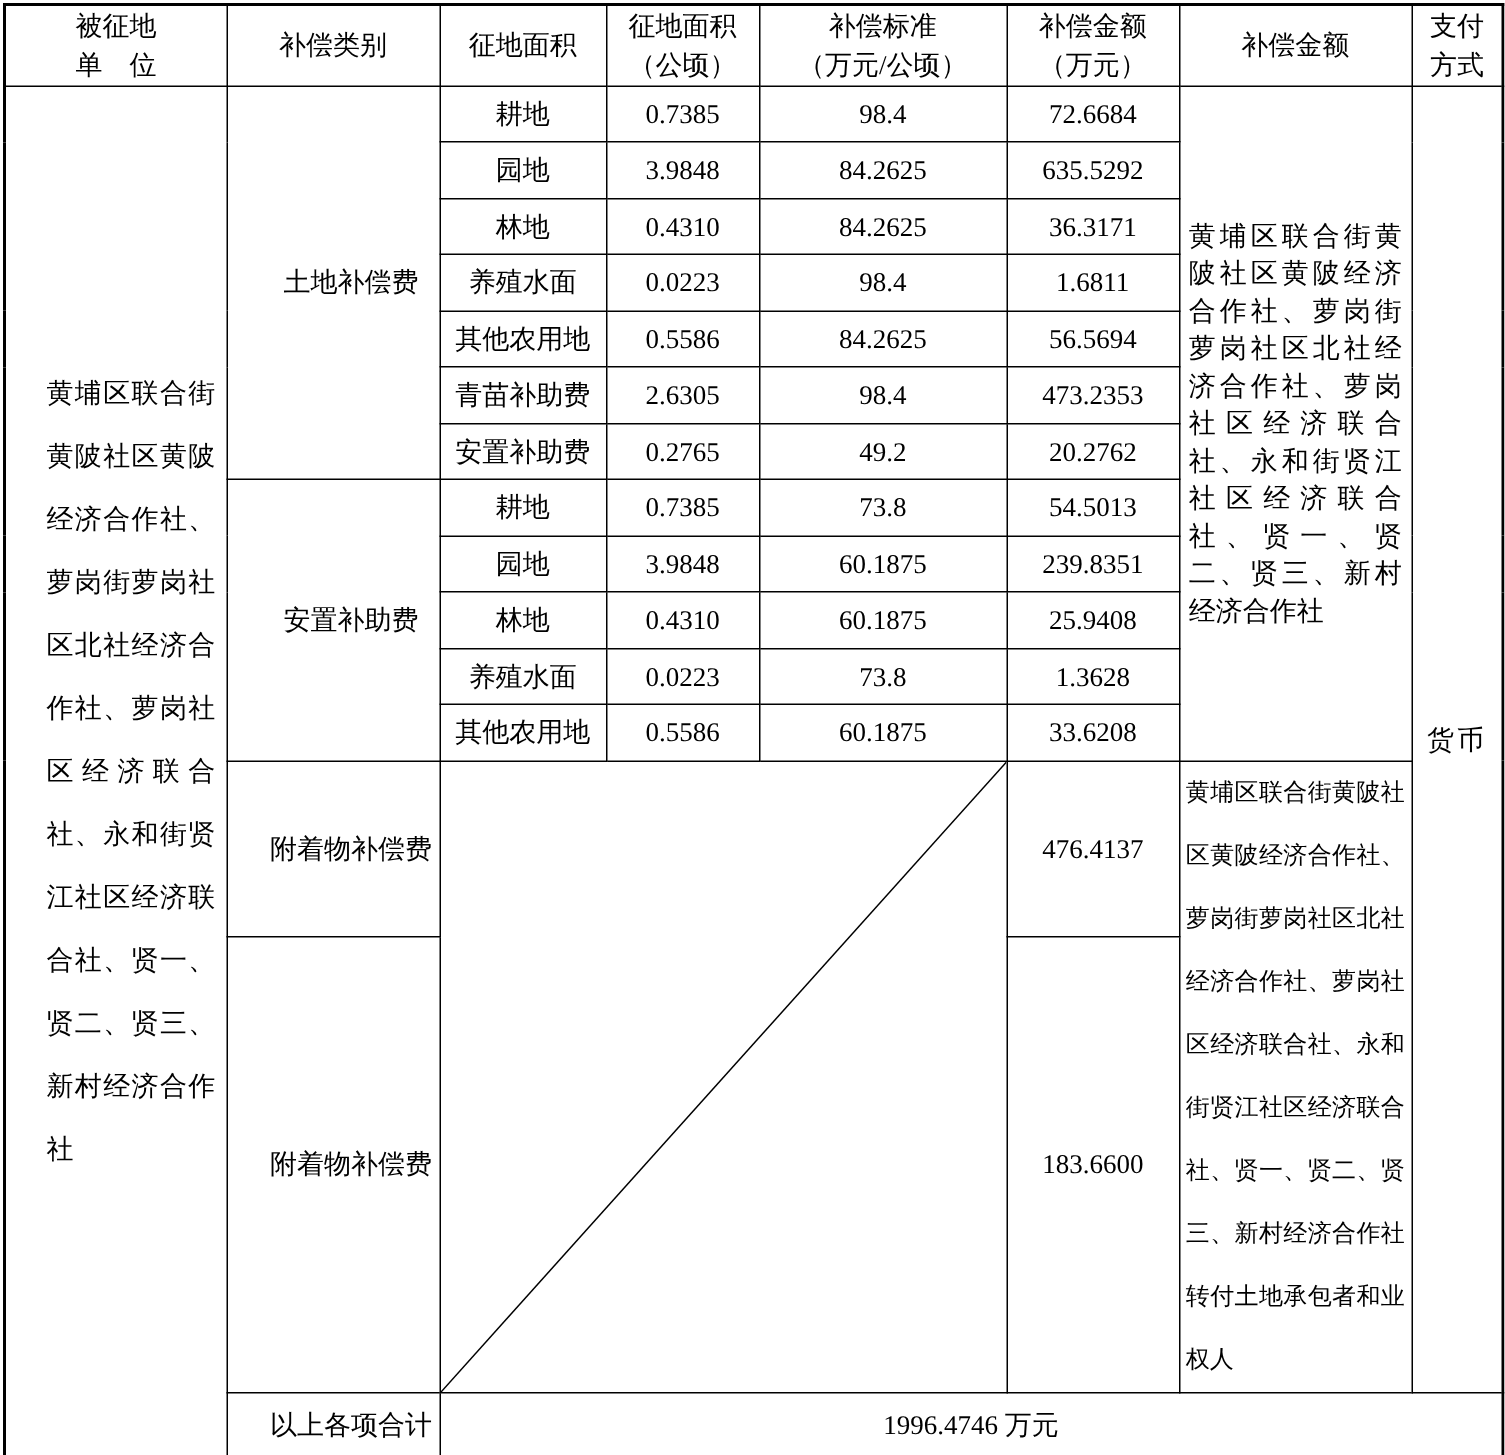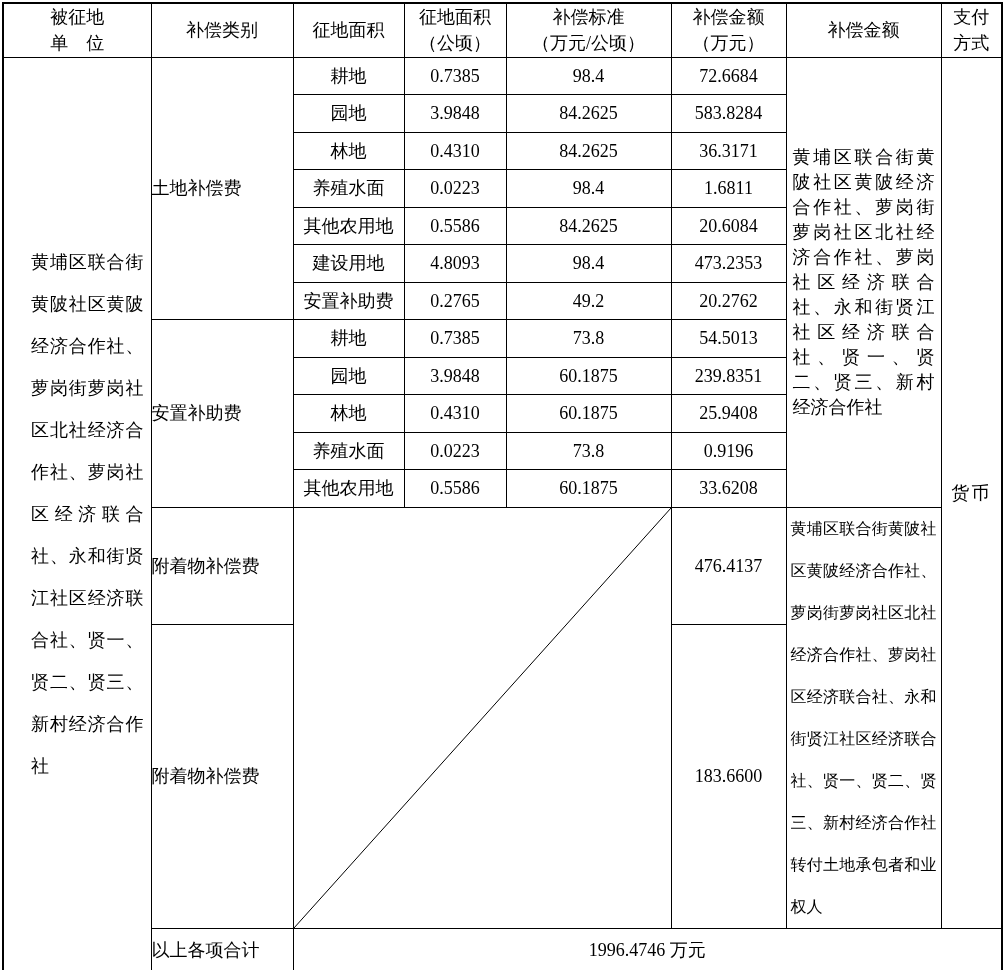--- a/index.html
+++ b/index.html
@@ -22,22 +22,22 @@
     font-weight: normal;
     text-align: center;
     vertical-align: middle;
     font-size: 18px;
     padding: 0;
     overflow: hidden;
     line-height: 26px;
   }
   th { white-space: pre-line; }
   td.cat {
-    text-align: left;
-    padding-left: 0;
+    text-align: center;
+    padding-left: 24px;
   }
   td.unit-cell {
     text-align: justify;
     text-align-last: left;
     padding: 0 7px 0 27px;
     line-height: 42px;
   }
   td.payee-top {
     text-align: justify;
     text-align-last: left;
@@ -97,43 +97,43 @@
         <td>0.7385</td>
         <td>98.4</td>
         <td>72.6684</td>
         <td class="payee-top" rowspan="12">黄埔区联合街黄陂社区黄陂经济合作社、萝岗街萝岗社区北社经济合作社、萝岗社区经济联合社、永和街贤江社区经济联合社、贤一、贤二、贤三、新村经济合作社</td>
         <td class="method" rowspan="14">货币</td>
       </tr>
       <tr style="height: 37.5px;">
         <td>园地</td>
         <td>3.9848</td>
         <td>84.2625</td>
-        <td>583.8284</td>
+        <td>635.5292</td>
       </tr>
       <tr style="height: 37.5px;">
         <td>林地</td>
         <td>0.4310</td>
         <td>84.2625</td>
         <td>36.3171</td>
       </tr>
       <tr style="height: 37.5px;">
         <td>养殖水面</td>
         <td>0.0223</td>
         <td>98.4</td>
         <td>1.6811</td>
       </tr>
       <tr style="height: 37.5px;">
         <td>其他农用地</td>
         <td>0.5586</td>
         <td>84.2625</td>
-        <td>20.6084</td>
+        <td>56.5694</td>
       </tr>
       <tr style="height: 37.5px;">
-        <td>建设用地</td>
-        <td>4.8093</td>
+        <td>青苗补助费</td>
+        <td>2.6305</td>
         <td>98.4</td>
         <td>473.2353</td>
       </tr>
       <tr style="height: 37.5px;">
         <td>安置补助费</td>
         <td>0.2765</td>
         <td>49.2</td>
         <td>20.2762</td>
       </tr>
       <tr style="height: 37.5px;">
@@ -152,21 +152,21 @@
       <tr style="height: 37.5px;">
         <td>林地</td>
         <td>0.4310</td>
         <td>60.1875</td>
         <td>25.9408</td>
       </tr>
       <tr style="height: 37.5px;">
         <td>养殖水面</td>
         <td>0.0223</td>
         <td>73.8</td>
-        <td>0.9196</td>
+        <td>1.3628</td>
       </tr>
       <tr style="height: 37.5px;">
         <td>其他农用地</td>
         <td>0.5586</td>
         <td>60.1875</td>
         <td>33.6208</td>
       </tr>
       <tr style="height: 116px;">
         <td class="cat">附着物补偿费</td>
         <td class="diag-cell" rowspan="2" colspan="3">

